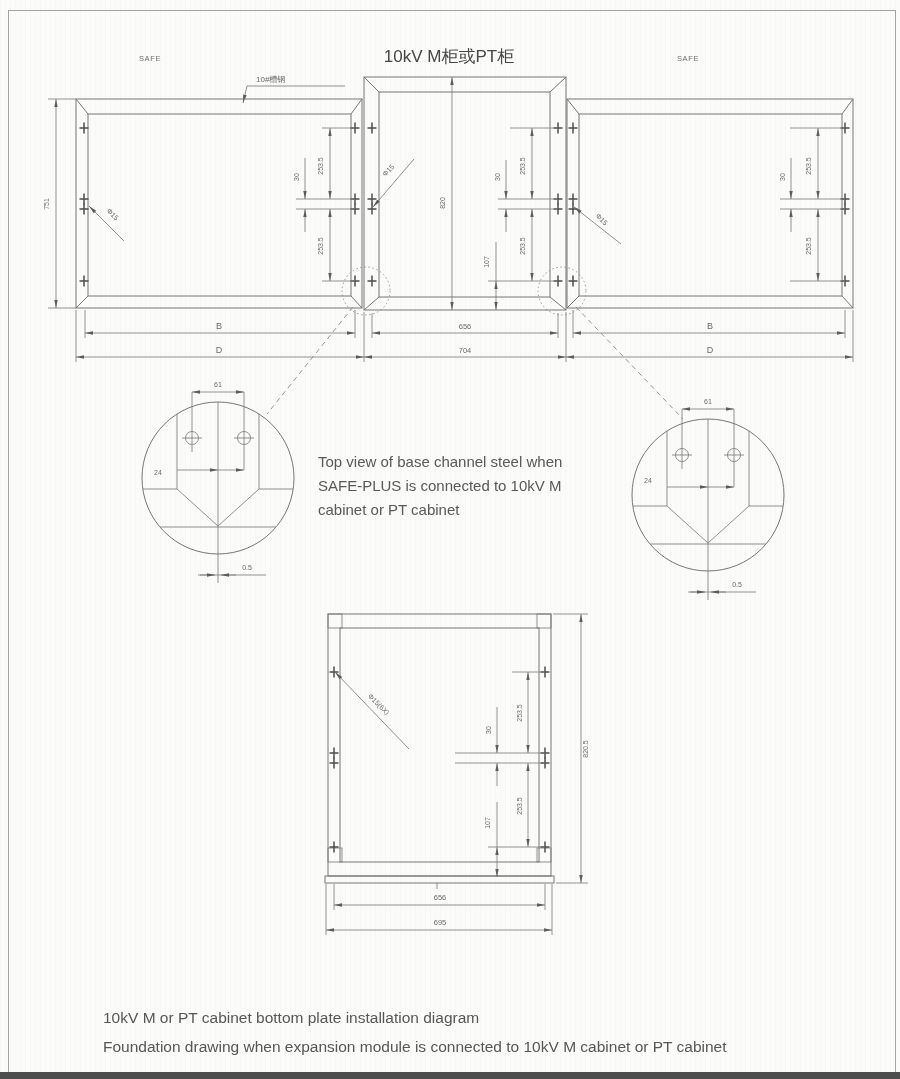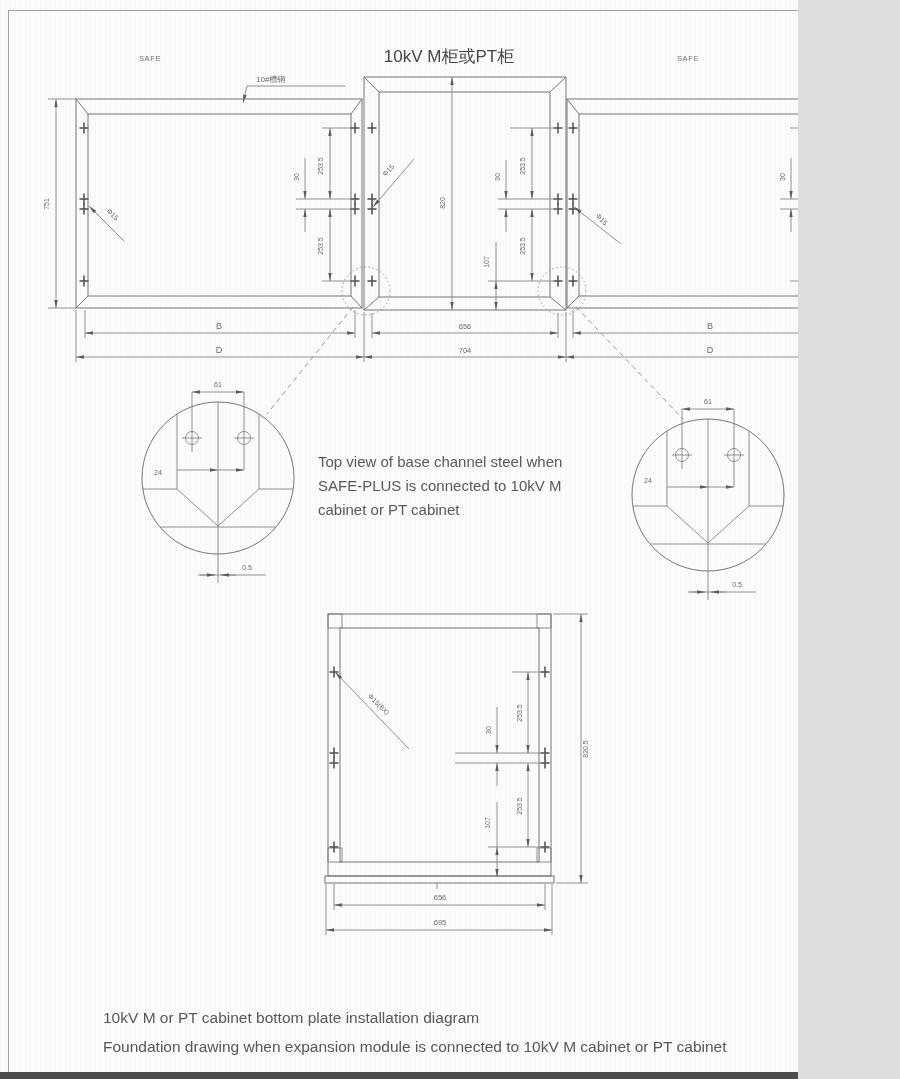--- a/index.html
+++ b/index.html
@@ -1,17 +1,17 @@
 <!DOCTYPE html>
 <html><head>
 <meta charset="utf-8">
 <style>
   html,body{margin:0;padding:0;background:#ddd;}
   .page{
-    position:relative;width:798px;height:1079px;overflow:hidden;
+    position:relative;width:900px;height:1079px;overflow:hidden;
     background:#fbfbfa;
     background-image:repeating-linear-gradient(90deg, rgba(0,0,0,0.015) 0 1px, transparent 1px 5px);
     font-family:"Liberation Sans", sans-serif;
   }
   svg{position:absolute;left:0;top:0;}
   
   .ol{fill:none;stroke:#767676;stroke-width:1;}
   .th{fill:none;stroke:#7c7c7c;stroke-width:0.85;}
   .dl{fill:none;stroke:#7a7a7a;stroke-width:0.8;}
   .crs{stroke:#4e4e4e;stroke-width:1.5;fill:none;}

